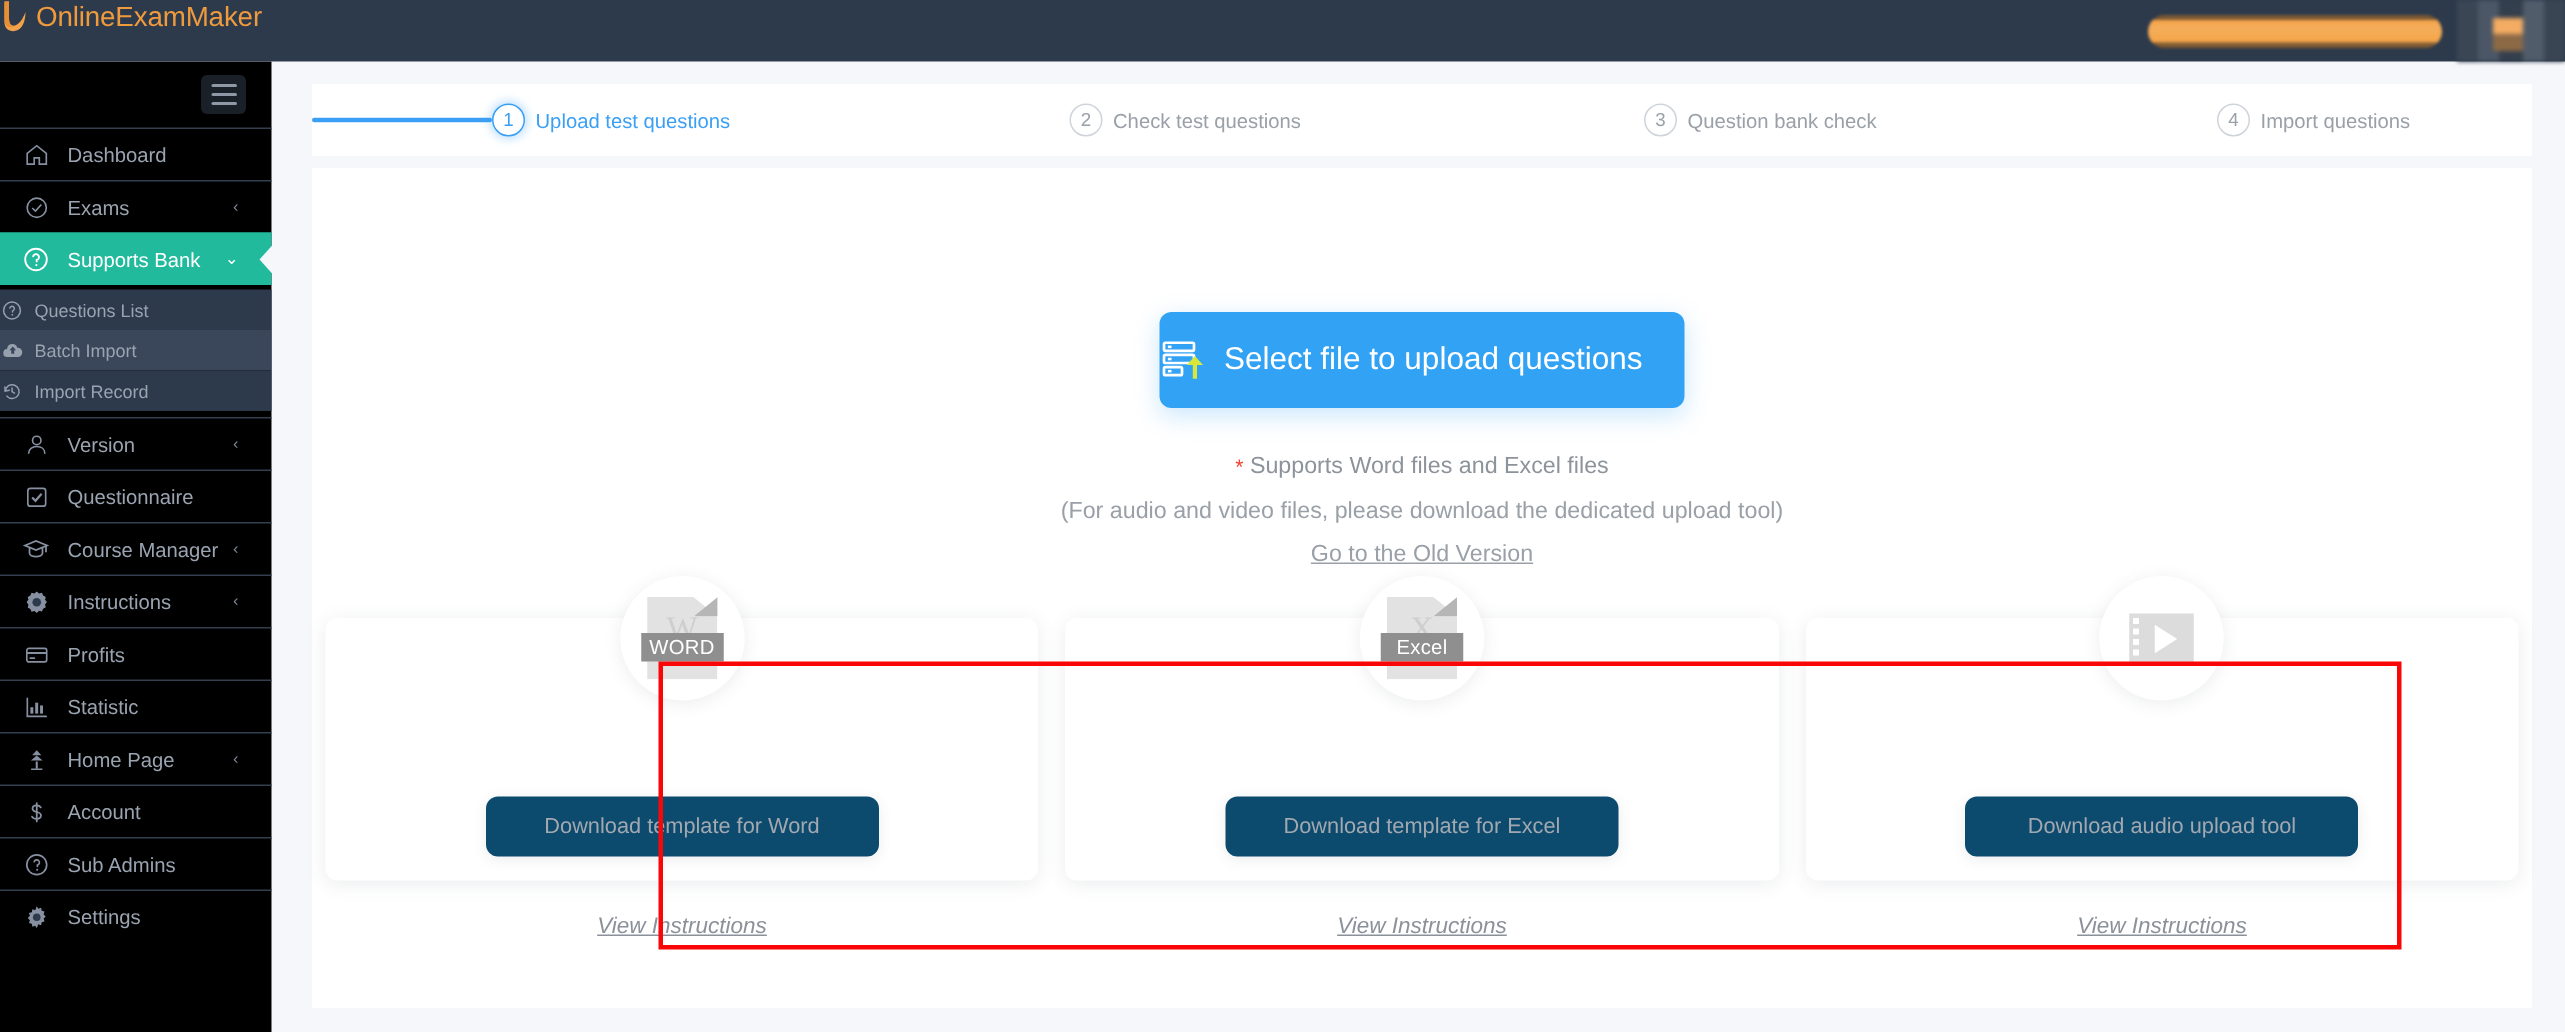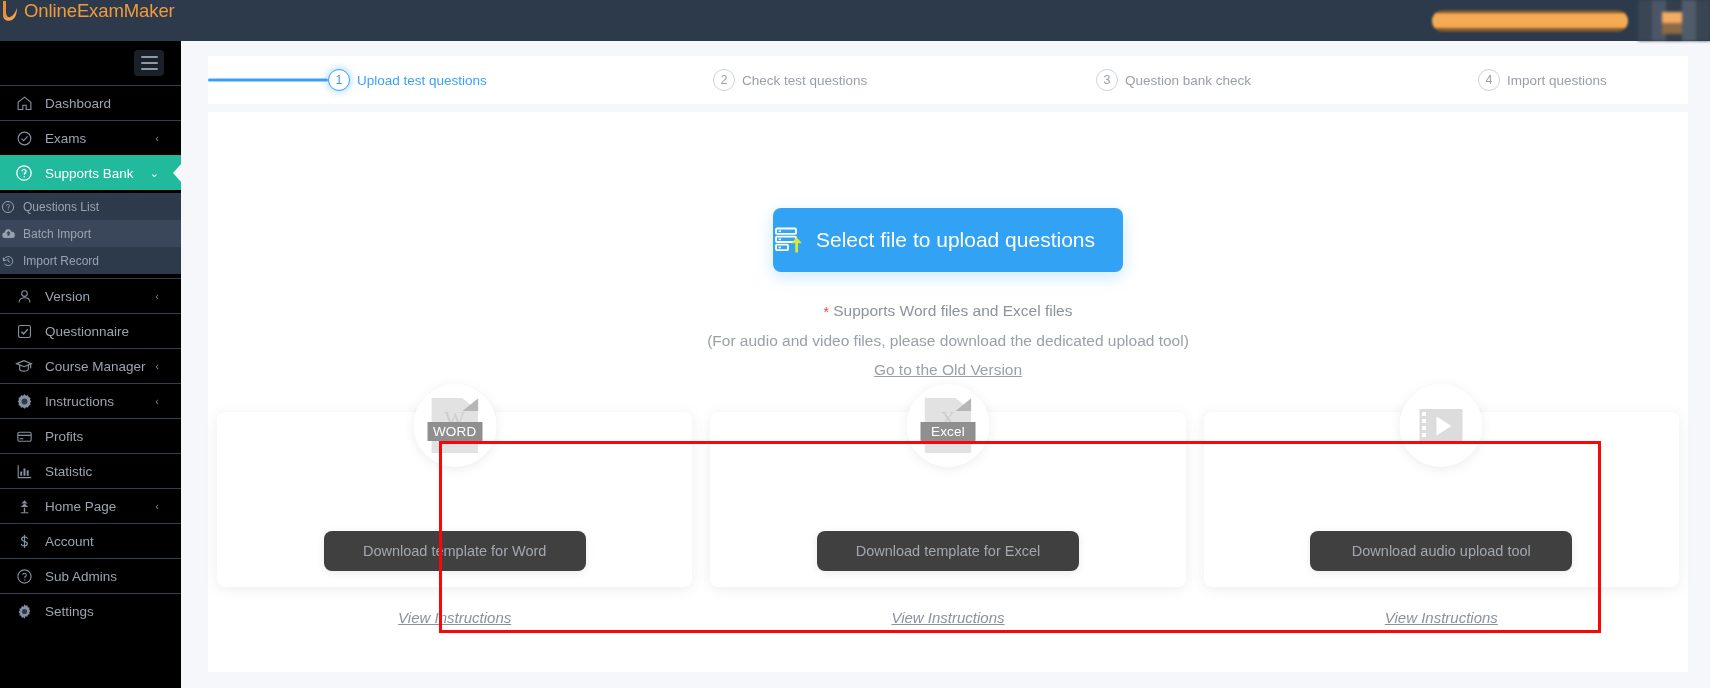--- a/index.html
+++ b/index.html
@@ -262,21 +262,21 @@
     border-radius: 50%;
     background: #ffffff;
     box-shadow: 0 2px 11px rgba(70,80,100,.10);
     display: flex; align-items: center; justify-content: center;
   }
   .tpl-btn {
     position: absolute; left: 50%; bottom: 16px;
     transform: translateX(-50%);
     width: 262px; height: 40px;
     border-radius: 8px;
-    background: #404040;
+    background: #0c4a6e;
     box-shadow: 0 2px 9px rgba(70,80,100,.11);
     display: flex; align-items: center; justify-content: center;
     color: #a2a8b0;
     font-size: 14.5px;
     cursor: pointer;
     border: none;
     font-family: "Liberation Sans", sans-serif;
   }
 
   .instr-row {

